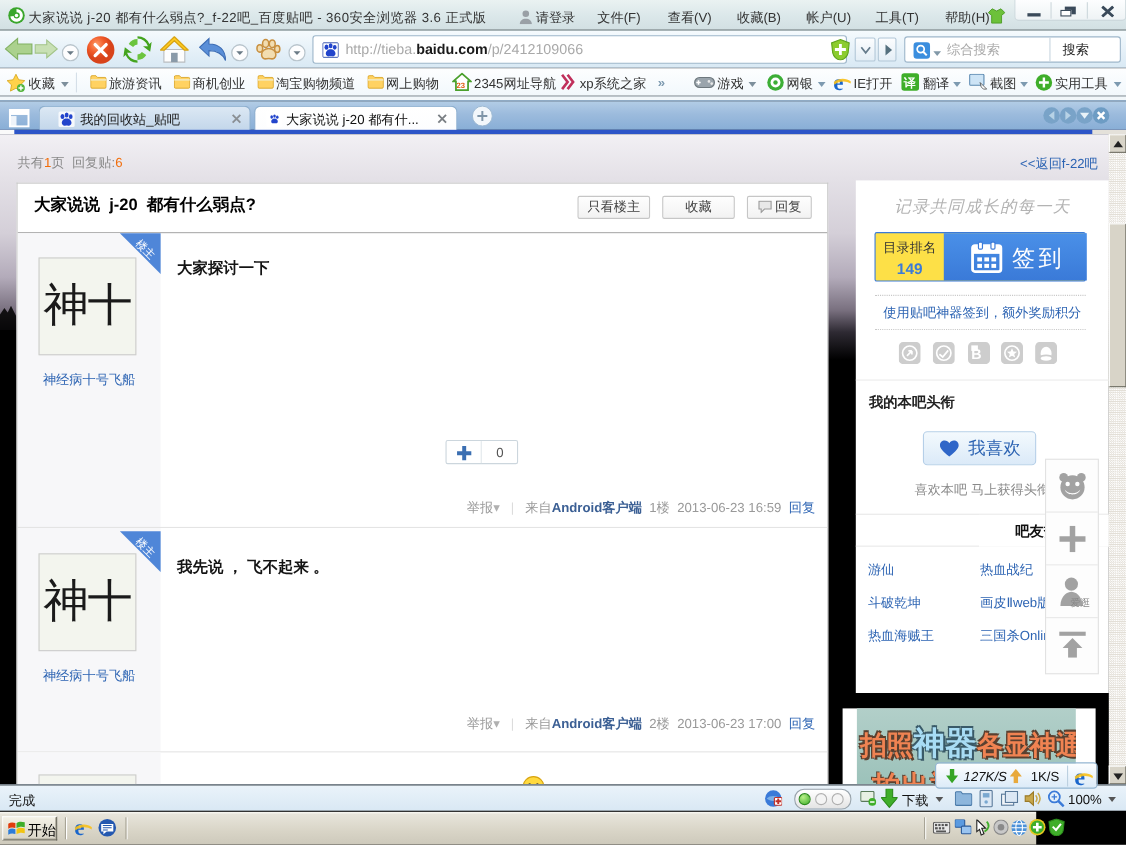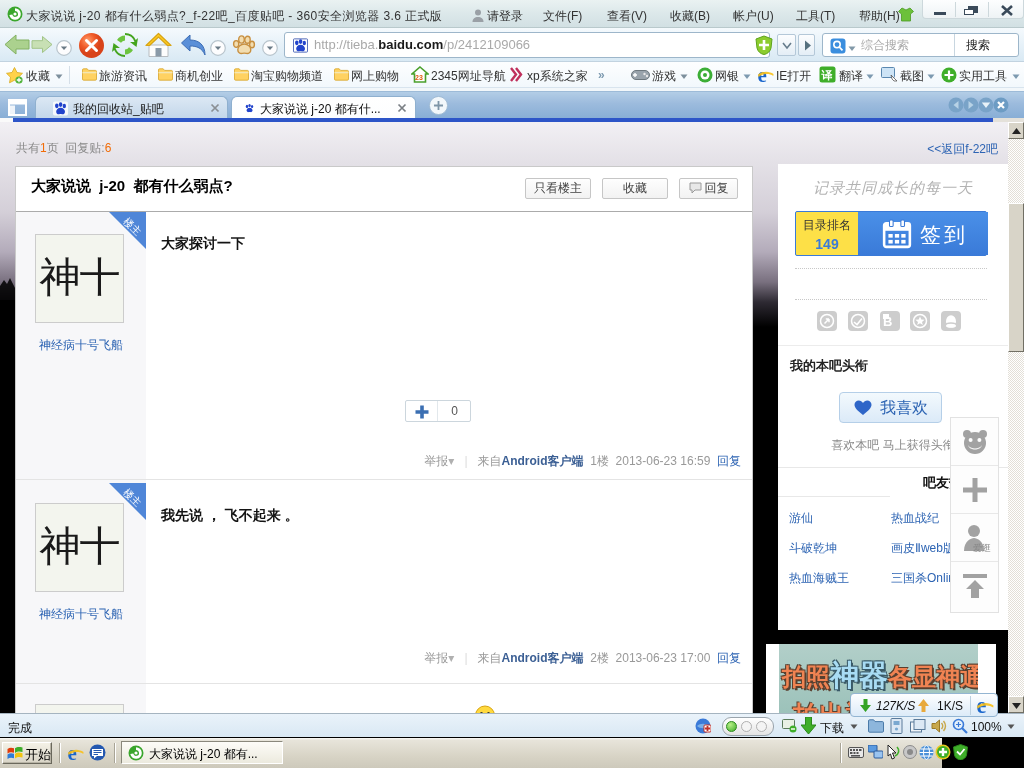--- a/index.html
+++ b/index.html
@@ -415,20 +415,21 @@
               <rect x="18" y="14" width="4" height="3.4"></rect>
               <rect x="6" y="19.5" width="4" height="3.4"></rect>
               <rect x="12" y="19.5" width="4" height="3.4"></rect>
               <rect x="18" y="19.5" width="4" height="3.4"></rect>
             </g>
           </svg>
         <div style="position:absolute;left:62px;top:9px;font-size:21px;color:#fff;letter-spacing:3px;">签到</div>
       </div>
     </div>
     <div class="abs" style="left:17px;top:104px;width:192px;border-top:1px dotted #c8c8c8;"></div>
+    <div class="abs" style="left:0;top:112px;width:230px;text-align:center;font-size:12px;color:#2d64b3;">使用贴吧神器签到，额外奖励积分</div>
     <div class="abs" style="left:17px;top:135px;width:192px;border-top:1px dotted #c8c8c8;"></div>
     <div class="icn" style="left:39px;"><svg width="20" height="20" viewBox="0 0 20 20">
           <rect width="20" height="20" rx="4" fill="#cdcdcd"></rect>
           <circle cx="10" cy="10" r="6.5" fill="none" stroke="#fff" stroke-width="1.5"></circle>
           <path d="M7.5 12.5 L12 8 M12 8 L8.8 8 M12 8 L12 11.2" stroke="#fff" stroke-width="1.5" fill="none"></path>
         </svg></div>
     <div class="icn" style="left:70px;"><svg width="20" height="20" viewBox="0 0 20 20">
           <rect width="20" height="20" rx="4" fill="#cdcdcd"></rect>
           <circle cx="10" cy="10" r="6.5" fill="none" stroke="#fff" stroke-width="1.5"></circle>
           <path d="M6 11 L9 13.5 L14 7.5" stroke="#fff" stroke-width="1.6" fill="none"></path>
@@ -610,28 +611,20 @@
   <svg style="position:absolute;left:67px;top:6px" width="17" height="17" viewBox="0 0 17 17">
       <text x="0.5" y="15.5" font-size="21" font-weight="bold" fill="#1a66cc" font-family="Liberation Serif">e</text>
       <path d="M1 8.5 C6 4.5 12.5 5 16.5 8 L16.3 10 C12 7 6 7.5 1.5 11 Z" fill="#f8c018" opacity="0.9"></path>
     </svg>
   <svg style="position:absolute;left:89px;top:6px" width="17" height="17" viewBox="0 0 17 17">
       <circle cx="8.5" cy="8.5" r="8" fill="#2458b0"></circle>
       <path d="M3 5 L14 5 L14 12 L8 12 L5 14.5 L5 12 L3 12 Z" fill="#fff"></path>
       <path d="M4.5 6.5 L12.5 6.5 M4.5 8.5 L12.5 8.5 M4.5 10.5 L9 10.5" stroke="#2458b0" stroke-width="1"></path>
     </svg>
   <div style="position:absolute;left:114px;top:5px;width:2px;height:20px;border-left:1px solid #a8a496;border-right:1px solid #fff;"></div>
-  <div style="position:absolute;left:121px;top:3px;width:162px;height:23px;background:linear-gradient(#fdfcf8,#eceade);border:1px solid;border-color:#8a887c #fff #fff #8a887c;">
-    <svg style="position:absolute;left:6px;top:3px" width="16" height="16" viewBox="0 0 16 16">
-        <circle cx="8" cy="8" r="7.5" fill="#3aa62c"></circle>
-        <path d="M8 2.2a5.8 5.8 0 1 1-5.7 6.9l3-.5a2.9 2.9 0 1 0 2.7-3.5z" fill="#fff"></path>
-        <circle cx="8" cy="8" r="1.6" fill="#fff"></circle>
-      </svg>
-    <span style="position:absolute;left:27px;top:4px;font-size:12px;color:#000;white-space:nowrap;">大家说说 j-20 都有...</span>
-  </div>
   <div style="position:absolute;left:840px;top:5px;width:2px;height:20px;border-left:1px solid #a8a496;border-right:1px solid #fff;"></div>
   <svg style="position:absolute;left:848px;top:9px" width="16" height="11" viewBox="0 0 16 11">
       <rect x="0.5" y="0.5" width="15" height="10" rx="1.5" fill="#e8e8e8" stroke="#555"></rect>
       <g fill="#555">
         <rect x="2" y="2" width="2" height="2"></rect>
         <rect x="5" y="2" width="2" height="2"></rect>
         <rect x="8" y="2" width="2" height="2"></rect>
         <rect x="11" y="2" width="2.5" height="2"></rect>
         <rect x="2" y="5" width="2.5" height="2"></rect>
         <rect x="5.5" y="5" width="2" height="2"></rect>

